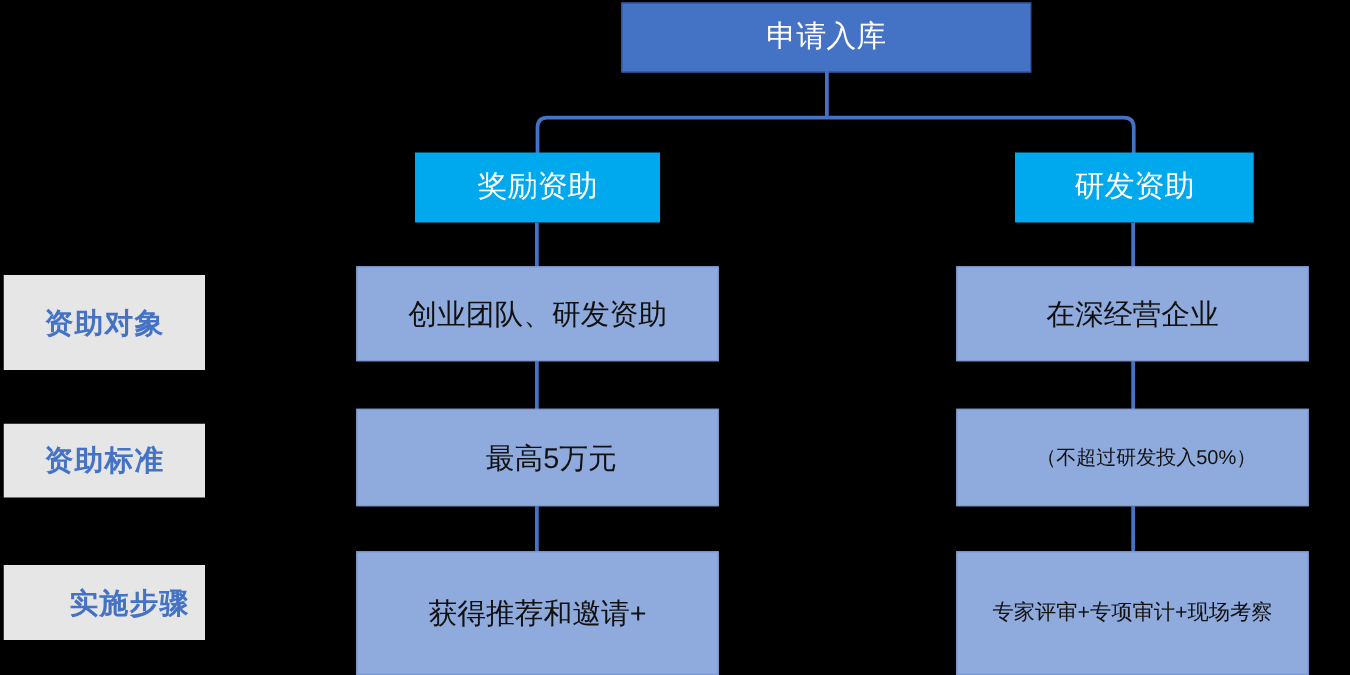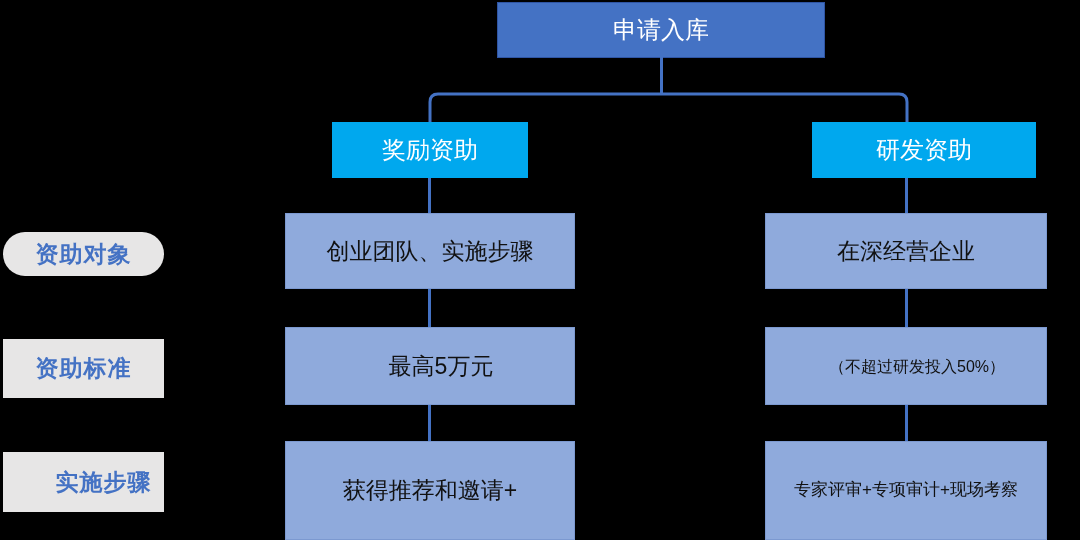--- a/index.html
+++ b/index.html
@@ -37,38 +37,38 @@
   }
   
   .branch-node {
     top: 122px;
     height: 56px;
     background: #00A8EE;
     color: #FFFFFF;
     font-size: 24px;
   }
   .branch-left  { left: 332px; width: 196px; justify-content: center; }
-  .branch-right { left: 812px; width: 224px; }
+  .branch-right { left: 812px; width: 191px; }
 
   
   .row-label {
     position: absolute;
     left: 3px;
     width: 161px;
     box-sizing: border-box;
     background: #E7E6E6;
     color: #4472C4;
     font-size: 23px;
     font-weight: bold;
     display: flex;
     align-items: center;
     justify-content: center;
     letter-spacing: 1px;
   }
-  .row-label-0 { top: 232px; height: 44px; border-radius: 22px; }
+  .row-label-0 { top: 220px; height: 76px; }
   .row-label-1 { top: 339px; height: 59px; text-align: center; }
   .row-label-2 { top: 452px; height: 60px; padding-left: 40px; }
 
   
   .content-node {
     background: #8FAADC;
     border: 1px solid #7C99D0;
     color: #111111;
     flex-direction: column;
   }
@@ -140,21 +140,21 @@
     <span>资助对象</span>
   </div>
   <div class="row-label row-label-1">
     <span>资助标准</span>
   </div>
   <div class="row-label row-label-2">
     <span>实施步骤</span>
   </div>
 
   <div class="node content-node col-left row-y-0">
-    <span class="txt-main">创业团队、实施步骤</span>
+    <span class="txt-main">创业团队、研发资助</span>
   </div>
 
   <div class="node content-node col-left row-y-1">
     <span class="txt-main">最高5万元</span>
   </div>
 
   <div class="node content-node col-left row-y-2">
     <span class="txt-main">获得推荐和邀请+</span>
   </div>
 

